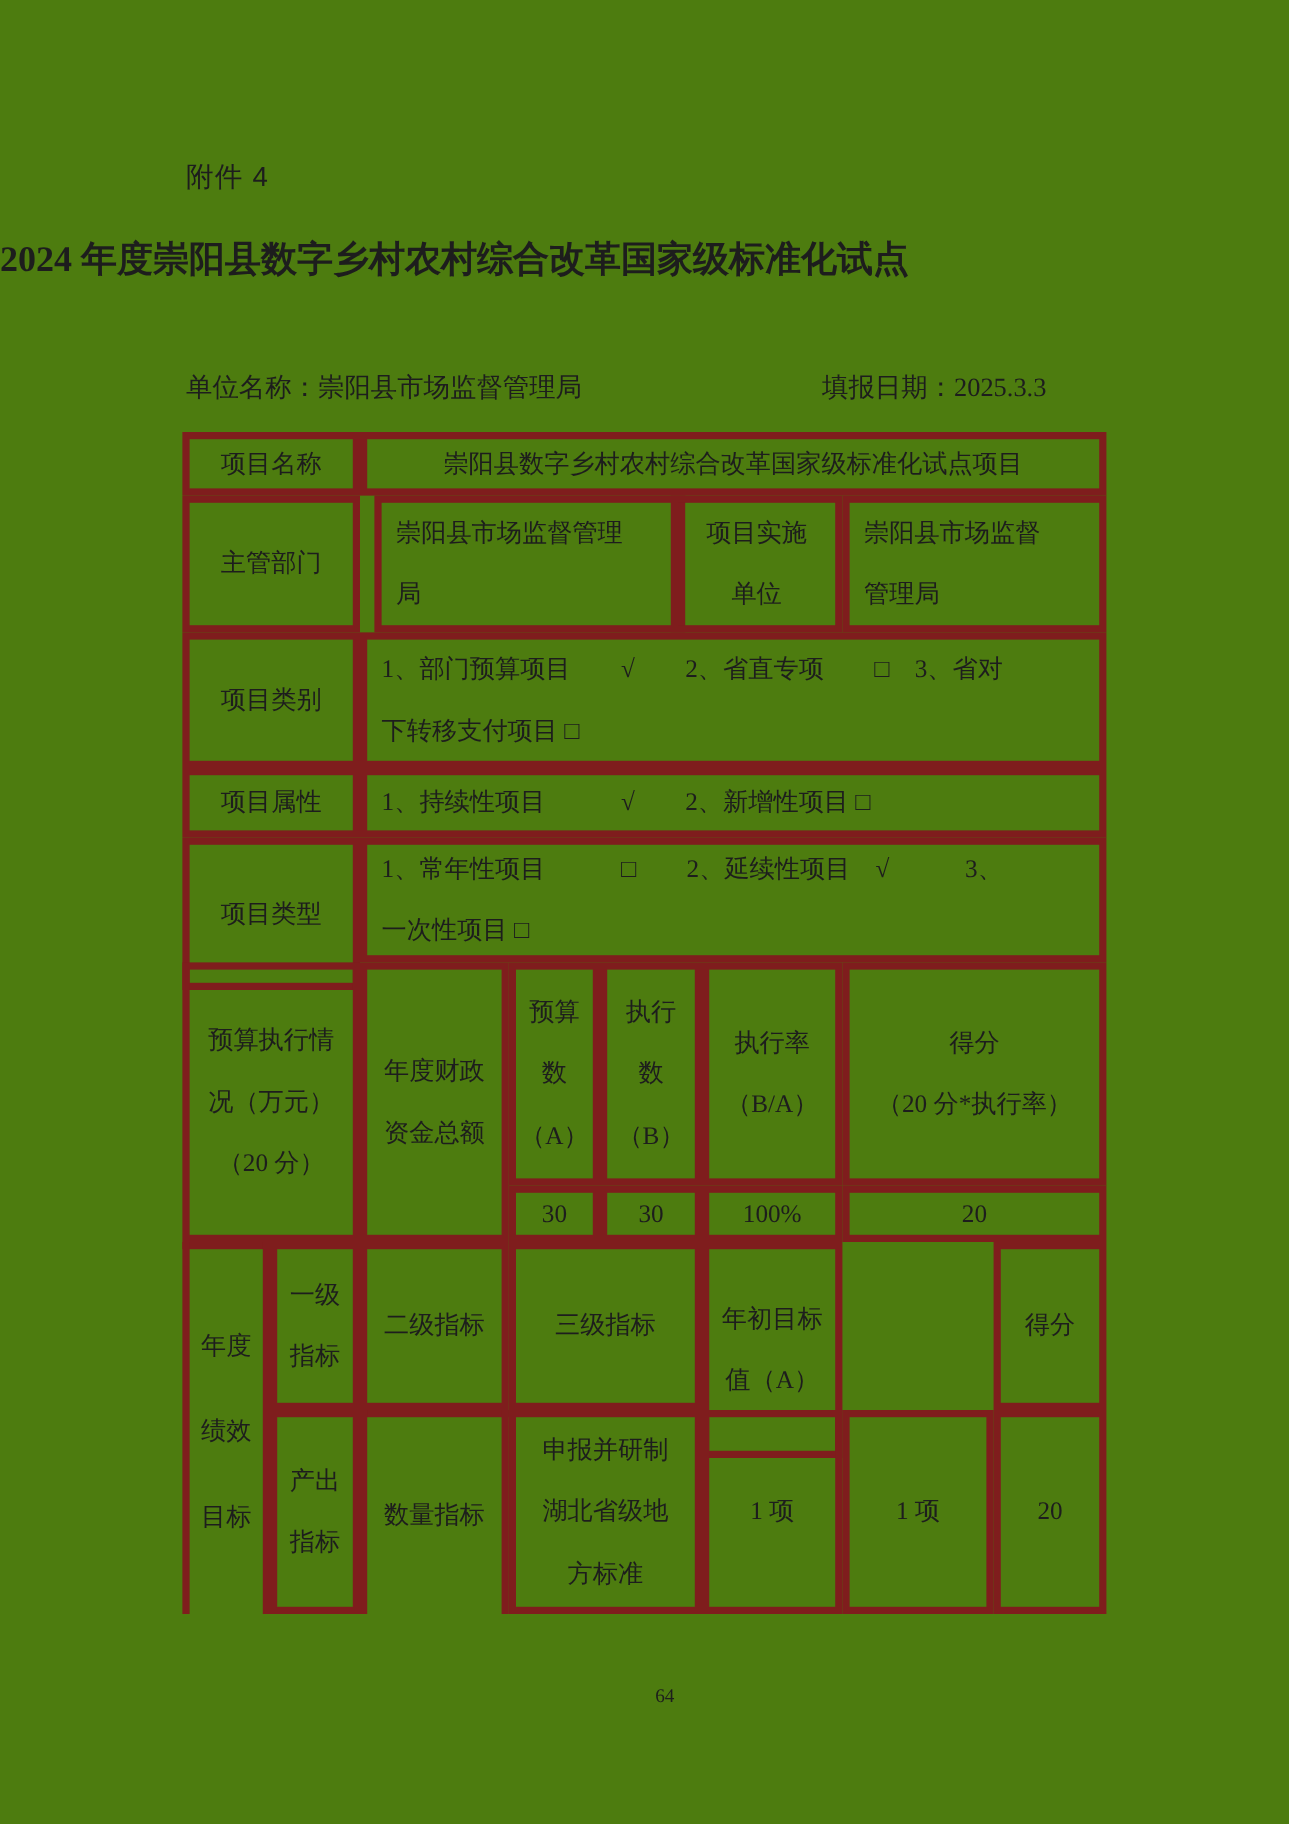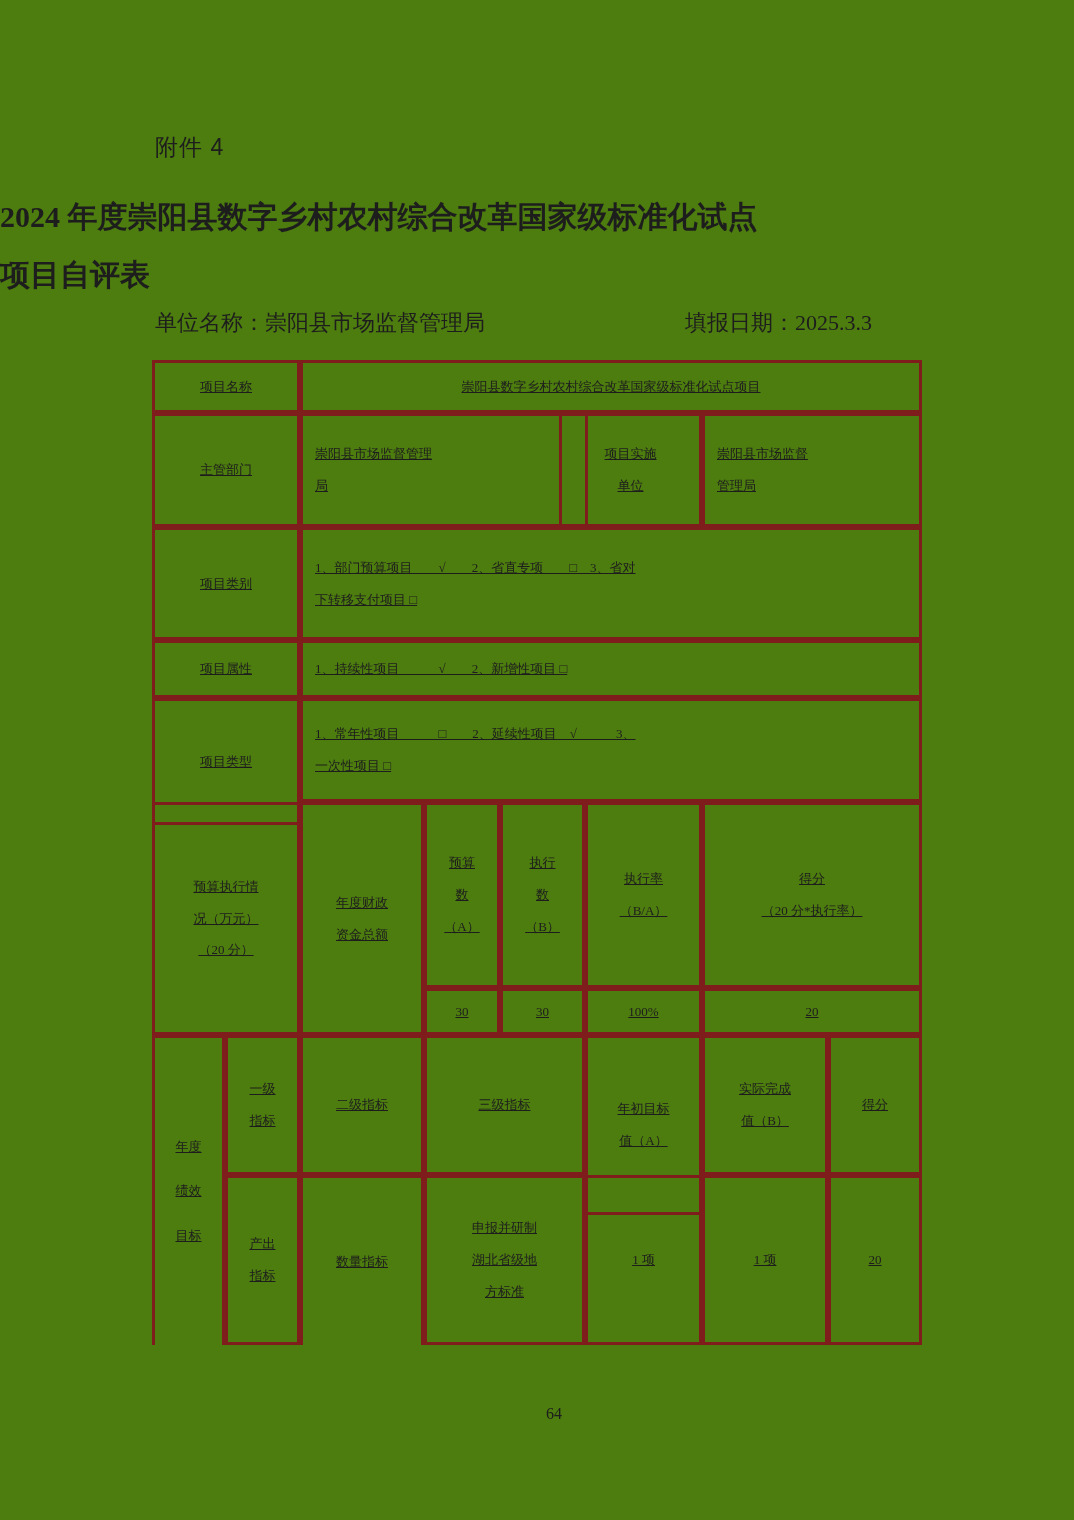--- a/index.html
+++ b/index.html
@@ -22,27 +22,26 @@
   }
   .info-line{position:absolute;top:308px;left:0;width:1074px;font-size:22px;}
   .info-unit{position:absolute;left:155px;top:0;}
   .info-date{position:absolute;left:685px;top:0;}
   .doc-table{
     position:absolute;left:152px;top:360px;width:770px;height:985px;
   }
   .cell{
     position:absolute;
     box-sizing:border-box;
-    border:3px solid #7f1d1d;
+    border:6px solid #7f1d1d;
     display:flex;align-items:center;justify-content:center;
     text-align:center;
-    font-size:13px;line-height:2.45;
+    font-size:21px;line-height:2.45;
     white-space:pre-line;
     overflow:hidden;
-    text-decoration:underline;
   }
   .cell.left{
     justify-content:flex-start;text-align:left;
     padding-left:12px;padding-right:8px;
   }
   .cell.no-bottom{border-bottom:none;}
   .cell.tall-lines{line-height:3.4;}
   .page-number{
     position:absolute;left:17px;top:1405px;width:1074px;
     text-align:center;font-size:16px;
@@ -50,35 +49,34 @@
 </style>
 </head>
 <body>
 
 <div class="page">
 
   <div class="attachment">附件 4</div>
 
   <div class="title">
     <div>2024 年度崇阳县数字乡村农村综合改革国家级标准化试点</div>
-    <div>项目自评表</div>
   </div>
 
   <div class="info-line">
     <span class="info-unit">单位名称：崇阳县市场监督管理局</span>
     <span class="info-date">填报日期：2025.3.3</span>
   </div>
 
   <div class="doc-table">
 
     <div class="cell" style="left:0;top:0;width:148px;height:53px">项目名称</div>
     <div class="cell" style="left:148px;top:0;width:622px;height:53px">崇阳县数字乡村农村综合改革国家级标准化试点项目</div>
 
     <div class="cell" style="left:0;top:53px;width:148px;height:114px">主管部门</div>
-    <div class="cell left" style="left:148px;top:53px;width:288px;height:114px">崇阳县市场监督管理
+    <div class="cell left" style="left:160px;top:53px;width:259px;height:114px">崇阳县市场监督管理
 局</div>
     <div class="cell" style="left:407px;top:53px;width:143px;height:114px">项目实施
 单位</div>
     <div class="cell left" style="left:550px;top:53px;width:220px;height:114px">崇阳县市场监督
 管理局</div>
 
     <div class="cell" style="left:0;top:167px;width:148px;height:113px">项目类别</div>
     <div class="cell left" style="left:148px;top:167px;width:622px;height:113px">1、部门预算项目　　√　　2、省直专项　　□　3、省对
 下转移支付项目 □</div>
 
@@ -111,22 +109,20 @@
 
     <div class="cell no-bottom tall-lines" style="left:0;top:675px;width:73px;height:310px">年度
 绩效
 目标</div>
     <div class="cell" style="left:73px;top:675px;width:75px;height:140px">一级
 指标</div>
     <div class="cell" style="left:272px;top:675px;width:161px;height:140px">三级指标</div>
     <div class="cell" style="left:148px;top:675px;width:124px;height:140px">二级指标</div>
     <div class="cell" style="left:433px;top:675px;width:117px;height:180px">年初目标
 值（A）</div>
-    <div class="cell" style="left:550px;top:675px;width:126px;height:140px">实际完成
-值（B）</div>
     <div class="cell" style="left:676px;top:675px;width:94px;height:140px">得分</div>
 
     <div class="cell" style="left:73px;top:815px;width:75px;height:170px">产出
 指标</div>
     <div class="cell no-bottom" style="left:148px;top:815px;width:124px;height:170px">数量指标</div>
     <div class="cell" style="left:272px;top:815px;width:161px;height:170px">申报并研制
 湖北省级地
 方标准</div>
     <div class="cell" style="left:433px;top:815px;width:117px;height:170px">1 项</div>
     <div class="cell" style="left:550px;top:815px;width:126px;height:170px">1 项</div>

